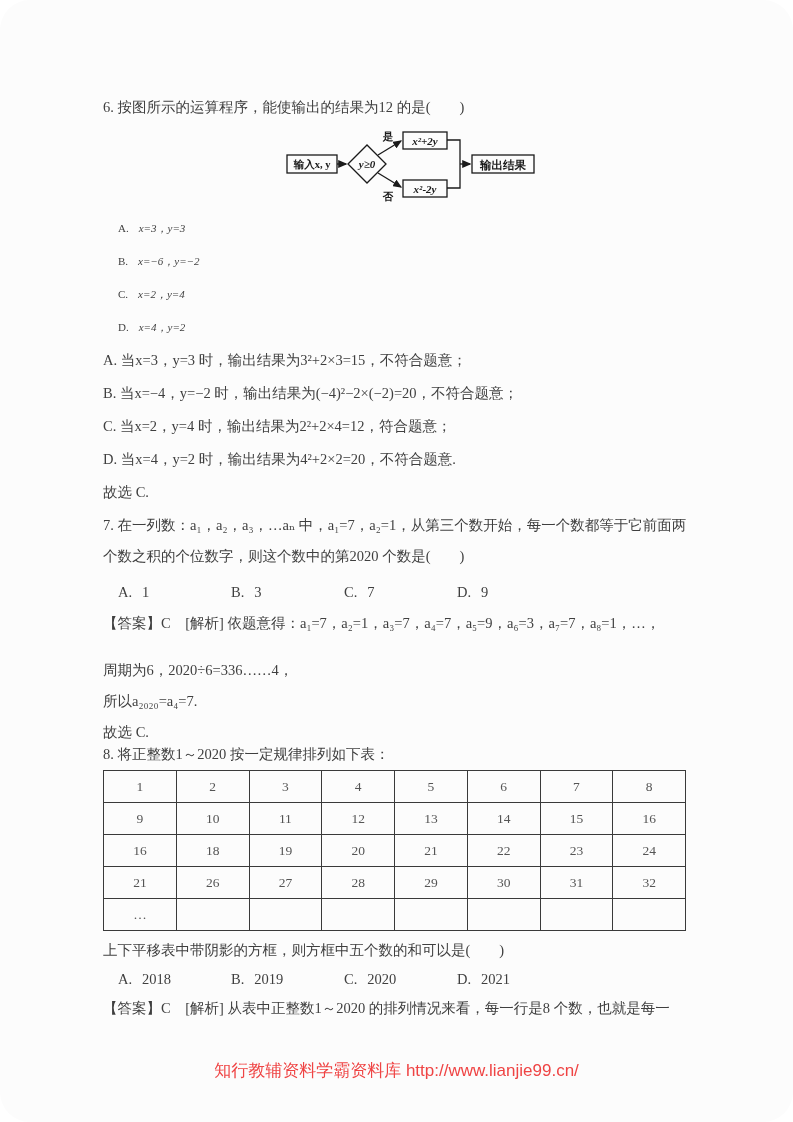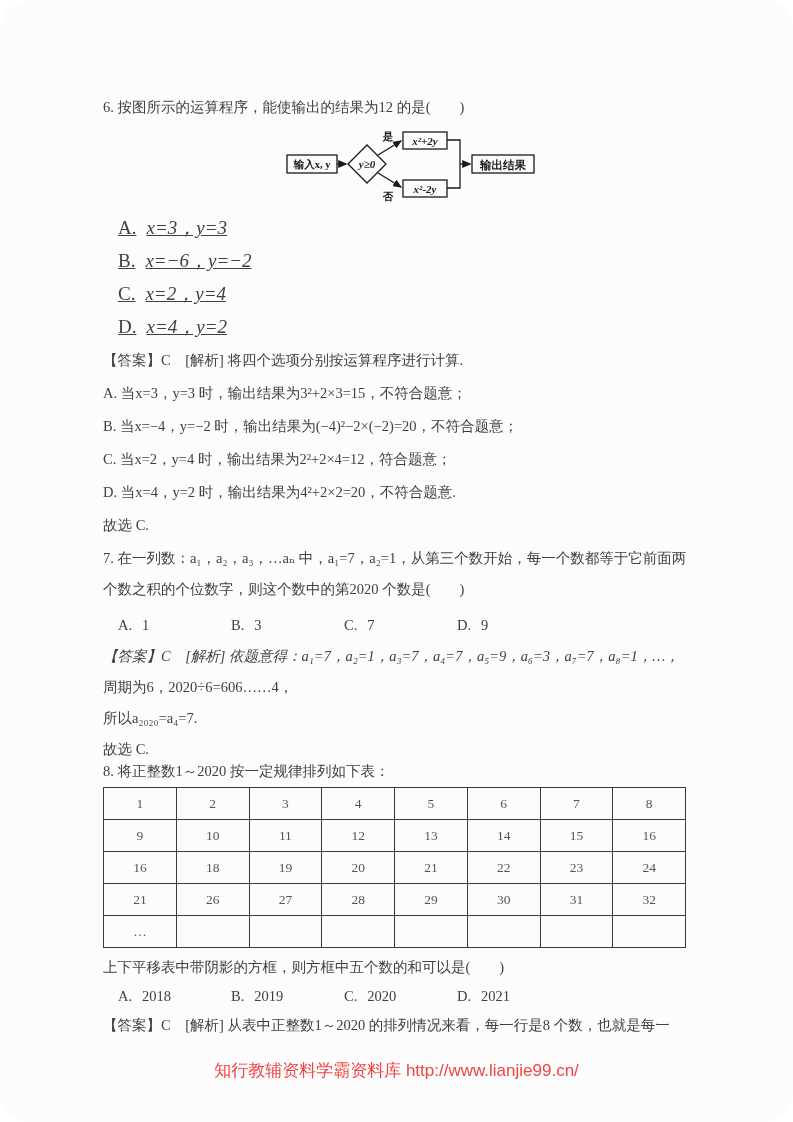--- a/index.html
+++ b/index.html
@@ -18,21 +18,21 @@
     box-sizing:border-box;
     padding:97px 100px 0 103px;
   }
   .p{
     font-size:14.5px;
     line-height:20px;
     margin:0 0 13px;
     white-space:pre-wrap;
   }
   .stem2{line-height:31px;margin-bottom:10px;}
-  .opt-line{font-size:19px;line-height:20px;margin:0 0 13px;padding-left:15px;text-decoration:underline;}
+  .opt-line{font-size:11px;line-height:20px;margin:0 0 13px;padding-left:15px;}
   .opt-line:last-of-type{margin-bottom:6px;}
   .opt-label{margin-right:10px;}
   .opt-math{font-style:italic;}
   .opt-row{display:flex;font-size:14.5px;line-height:20px;margin:0 0 11px;padding-left:15px;}
   .opt-row .opt-cell{width:113px;}
   .flowchart{margin:6px 0 14px 182px;}
   .flowchart svg{display:block;}
   .fc-text{font-weight:bold;fill:#1a1a1a;}
   .fc-math{font-style:italic;}
   .num-table{
@@ -101,38 +101,37 @@
         <rect x="187" y="25" width="62" height="18" fill="none" stroke="#1a1a1a" stroke-width="1.3"></rect>
         <text x="218" y="38.5" text-anchor="middle" font-size="11.5" class="fc-text">输出结果</text>
       </svg>
     </div>
 
     <div class="opt-line"><span class="opt-label">A.</span><span class="opt-math">x=3，y=3</span></div>
     <div class="opt-line"><span class="opt-label">B.</span><span class="opt-math">x=−6，y=−2</span></div>
     <div class="opt-line"><span class="opt-label">C.</span><span class="opt-math">x=2，y=4</span></div>
     <div class="opt-line"><span class="opt-label">D.</span><span class="opt-math">x=4，y=2</span></div>
 
-    <p class="p">【答案】C　[解析] 将四个选项分别按运算程序进行计算.</p>
     <p class="p">A. 当x=3，y=3 时，输出结果为3²+2×3=15，不符合题意；</p>
     <p class="p">B. 当x=−4，y=−2 时，输出结果为(−4)²−2×(−2)=20，不符合题意；</p>
     <p class="p">C. 当x=2，y=4 时，输出结果为2²+2×4=12，符合题意；</p>
     <p class="p">D. 当x=4，y=2 时，输出结果为4²+2×2=20，不符合题意.</p>
     <p class="p" style="margin-bottom:8px;">故选 C.</p>
 
     <p class="p stem2">7. 在一列数：a₁，a₂，a₃，…aₙ 中，a₁=7，a₂=1，从第三个数开始，每一个数都等于它前面两个数之积的个位数字，则这个数中的第2020 个数是(　　)</p>
 
     <div class="opt-row">
       <span class="opt-cell"><span class="opt-label">A.</span><span>1</span></span>
       <span class="opt-cell"><span class="opt-label">B.</span><span>3</span></span>
       <span class="opt-cell"><span class="opt-label">C.</span><span>7</span></span>
       <span class="opt-cell"><span class="opt-label">D.</span><span>9</span></span>
     </div>
 
-    <p class="p" style="margin-bottom:11px;font-style:italic;">【答案】C　[解析] 依题意得：a₁=7，a₂=1，a₃=7，a₄=7，a₅=9，a₆=3，a₇=7，a₈=1，…，</p>
-    <p class="p" style="margin-bottom:11px;">周期为6，2020÷6=606……4，</p>
+    <p class="p" style="margin-bottom:27px;">【答案】C　[解析] 依题意得：a₁=7，a₂=1，a₃=7，a₄=7，a₅=9，a₆=3，a₇=7，a₈=1，…，</p>
+    <p class="p" style="margin-bottom:11px;">周期为6，2020÷6=336……4，</p>
     <p class="p" style="margin-bottom:11px;">所以a₂₀₂₀=a₄=7.</p>
     <p class="p" style="margin-bottom:2px;">故选 C.</p>
 
     <p class="p" style="margin-bottom:6px;">8. 将正整数1～2020 按一定规律排列如下表：</p>
 
     <table class="num-table">
       <tbody>
         <tr>
           <td>1</td>
             <td>2</td>

